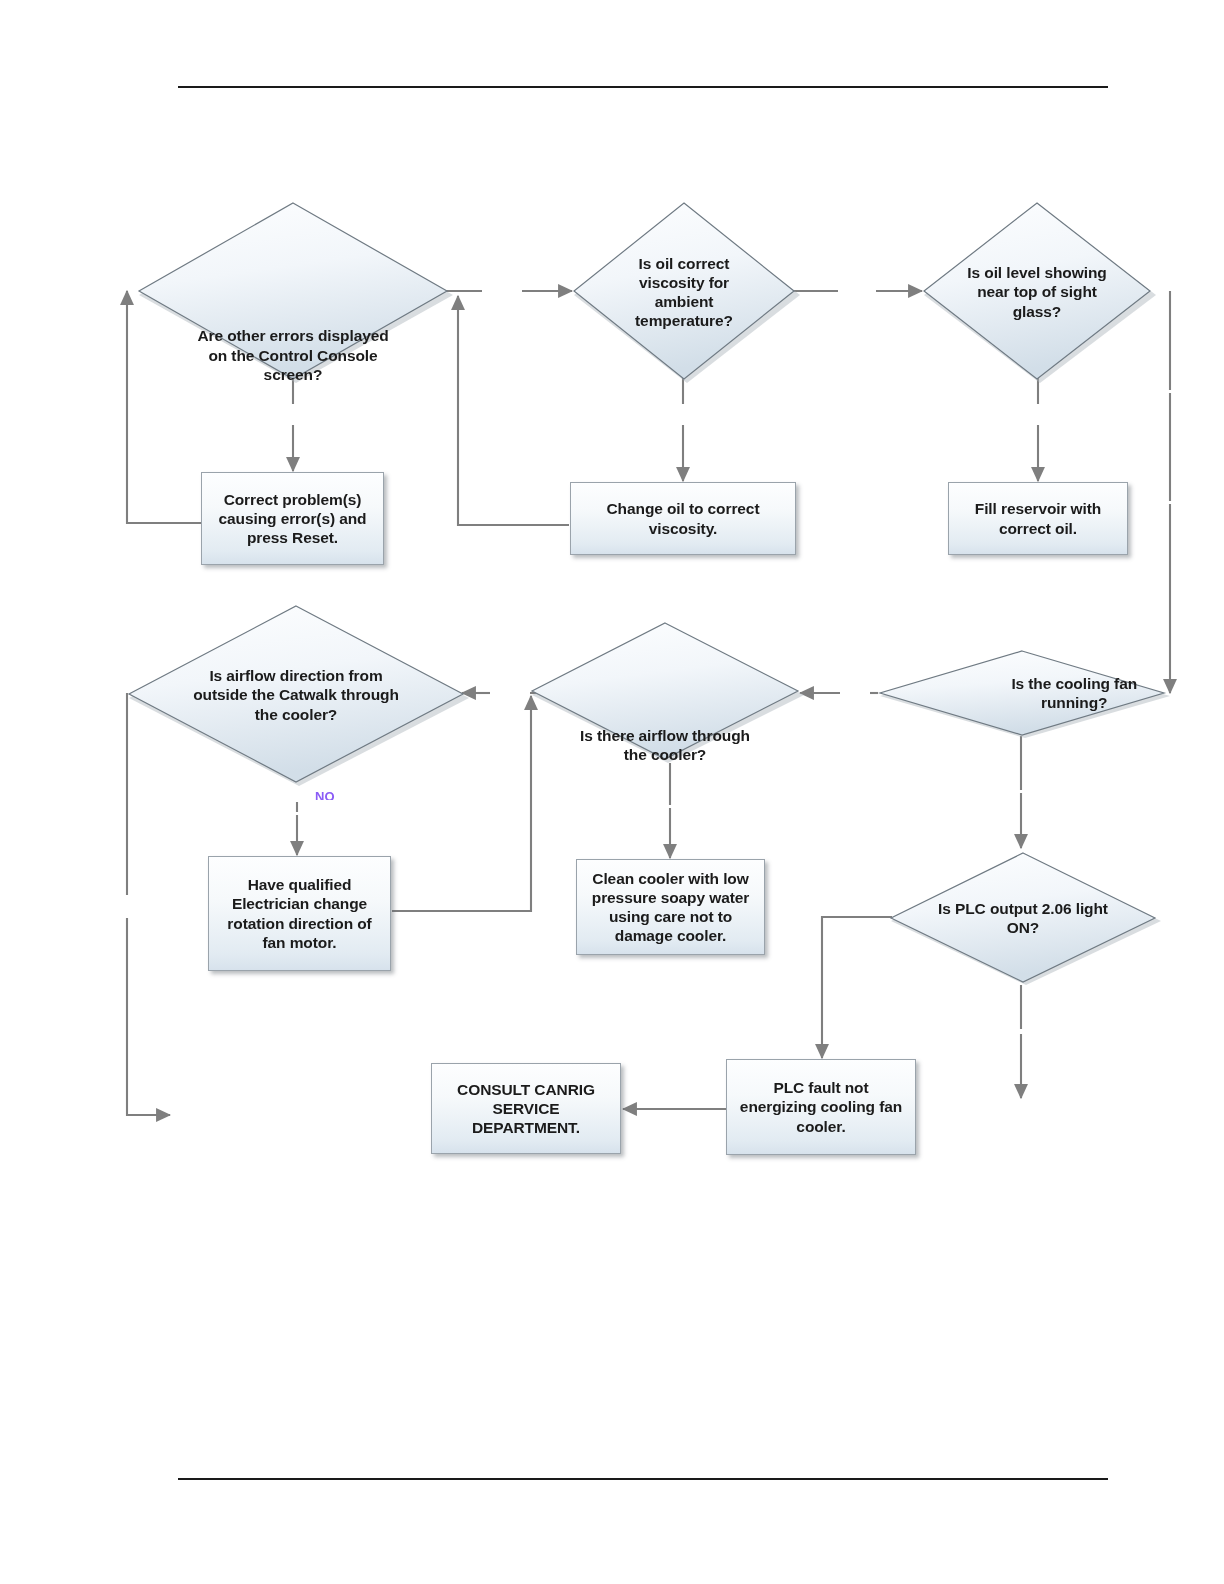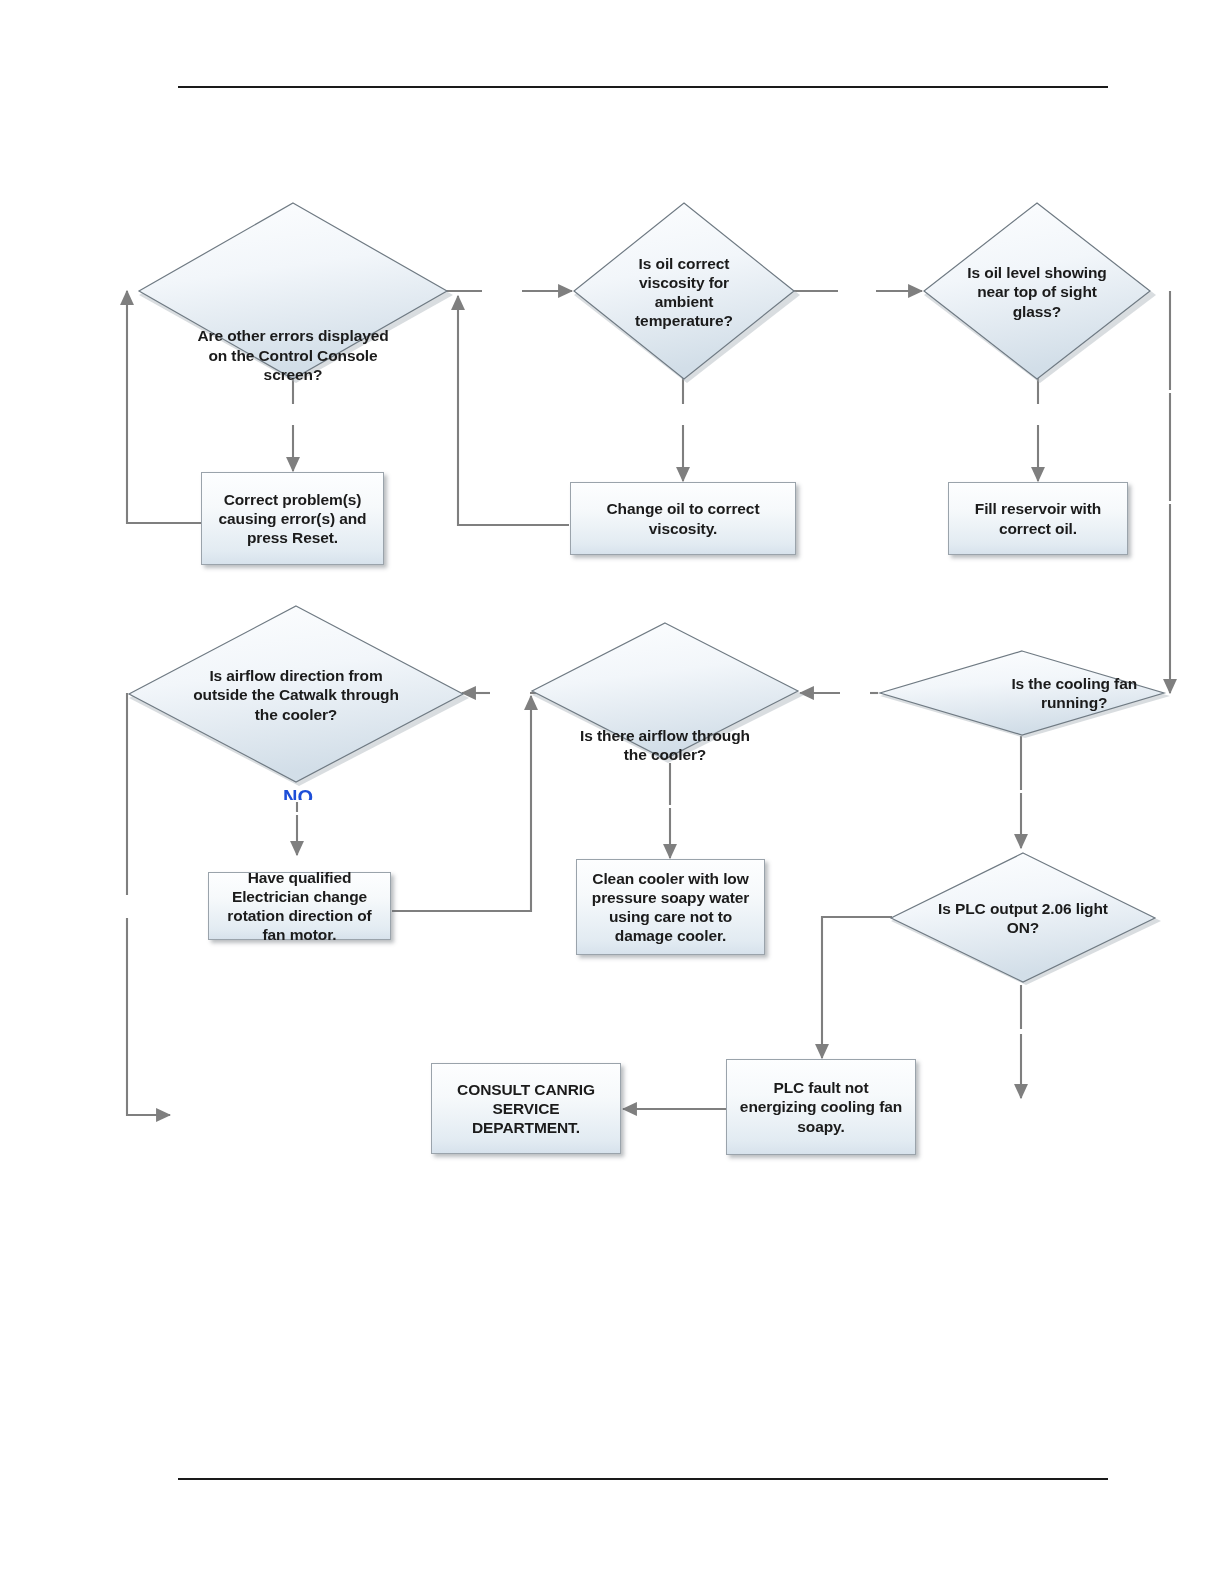--- a/index.html
+++ b/index.html
@@ -78,23 +78,24 @@
     position: relative;
     z-index: 2;
     width: 64%;
     padding-bottom: 2px;
   }
 
   .edge-label {
     position: absolute;
     font-family: "Liberation Sans", sans-serif;
     font-weight: bold;
-    font-size: 20px;
-    color: #1d4ed8;
+    font-size: 13px;
+    color: #8b5cf6;
     white-space: nowrap;
+    margin-left: 32px;
   }
   
   .clip-bottom {
     overflow: hidden;
     height: 11px;
     line-height: 16px;
   }
 </style>
 </head>
 <body>
@@ -234,21 +235,21 @@
         </linearGradient>
       </defs>
       <polygon points="173,7 343,95 173,183 3,95" fill="#aab3ba" opacity="0.45"></polygon>
       <polygon points="170,3 337,91 170,179 3,91" fill="url(#g4)" stroke="#6f7a83" stroke-width="1.2"></polygon>
     </svg>
     <div class="dtext">Is airflow direction from outside the Catwalk through the cooler?</div>
   </div>
 
   <div class="edge-label clip-bottom" style="left:283px; top:789px;">NO</div>
 
-  <div class="node box" style="left:208px; top:856px; width:183px; height:68px;margin-top:16px;">
+  <div class="node box" style="left:208px; top:856px; width:183px; height:115px;">
     <span>Have qualified Electrician change rotation direction of fan motor.</span>
   </div>
 
   <div class="node diamond" style="left:529px; top:620px; width:272px; height:146px;align-items:flex-end;">
     <svg viewBox="0 0 272 146" preserveAspectRatio="none" aria-hidden="true">
       <defs>
         <linearGradient id="g5" x1="0" y1="0" x2="0.25" y2="1">
           <stop offset="0%" stop-color="#fdfeff"></stop>
           <stop offset="45%" stop-color="#f2f6fa"></stop>
           <stop offset="100%" stop-color="#d2dee8"></stop>
@@ -288,20 +289,20 @@
           <stop offset="100%" stop-color="#d2dee8"></stop>
         </linearGradient>
       </defs>
       <polygon points="138,6 273,71 138,135 3,71" fill="#aab3ba" opacity="0.45"></polygon>
       <polygon points="135,3 267,68 135,132 3,68" fill="url(#g7)" stroke="#6f7a83" stroke-width="1.2"></polygon>
     </svg>
     <div class="dtext">Is PLC output 2.06 light ON?</div>
   </div>
 
   <div class="node box" style="left:726px; top:1059px; width:190px; height:96px;">
-    <span>PLC fault not energizing cooling fan soapy.</span>
+    <span>PLC fault not energizing cooling fan cooler.</span>
   </div>
 
   <div class="node box" style="left:431px; top:1063px; width:190px; height:91px;">
     <span>CONSULT CANRIG SERVICE DEPARTMENT.</span>
   </div>
 
 </div>
 
 </body></html>

